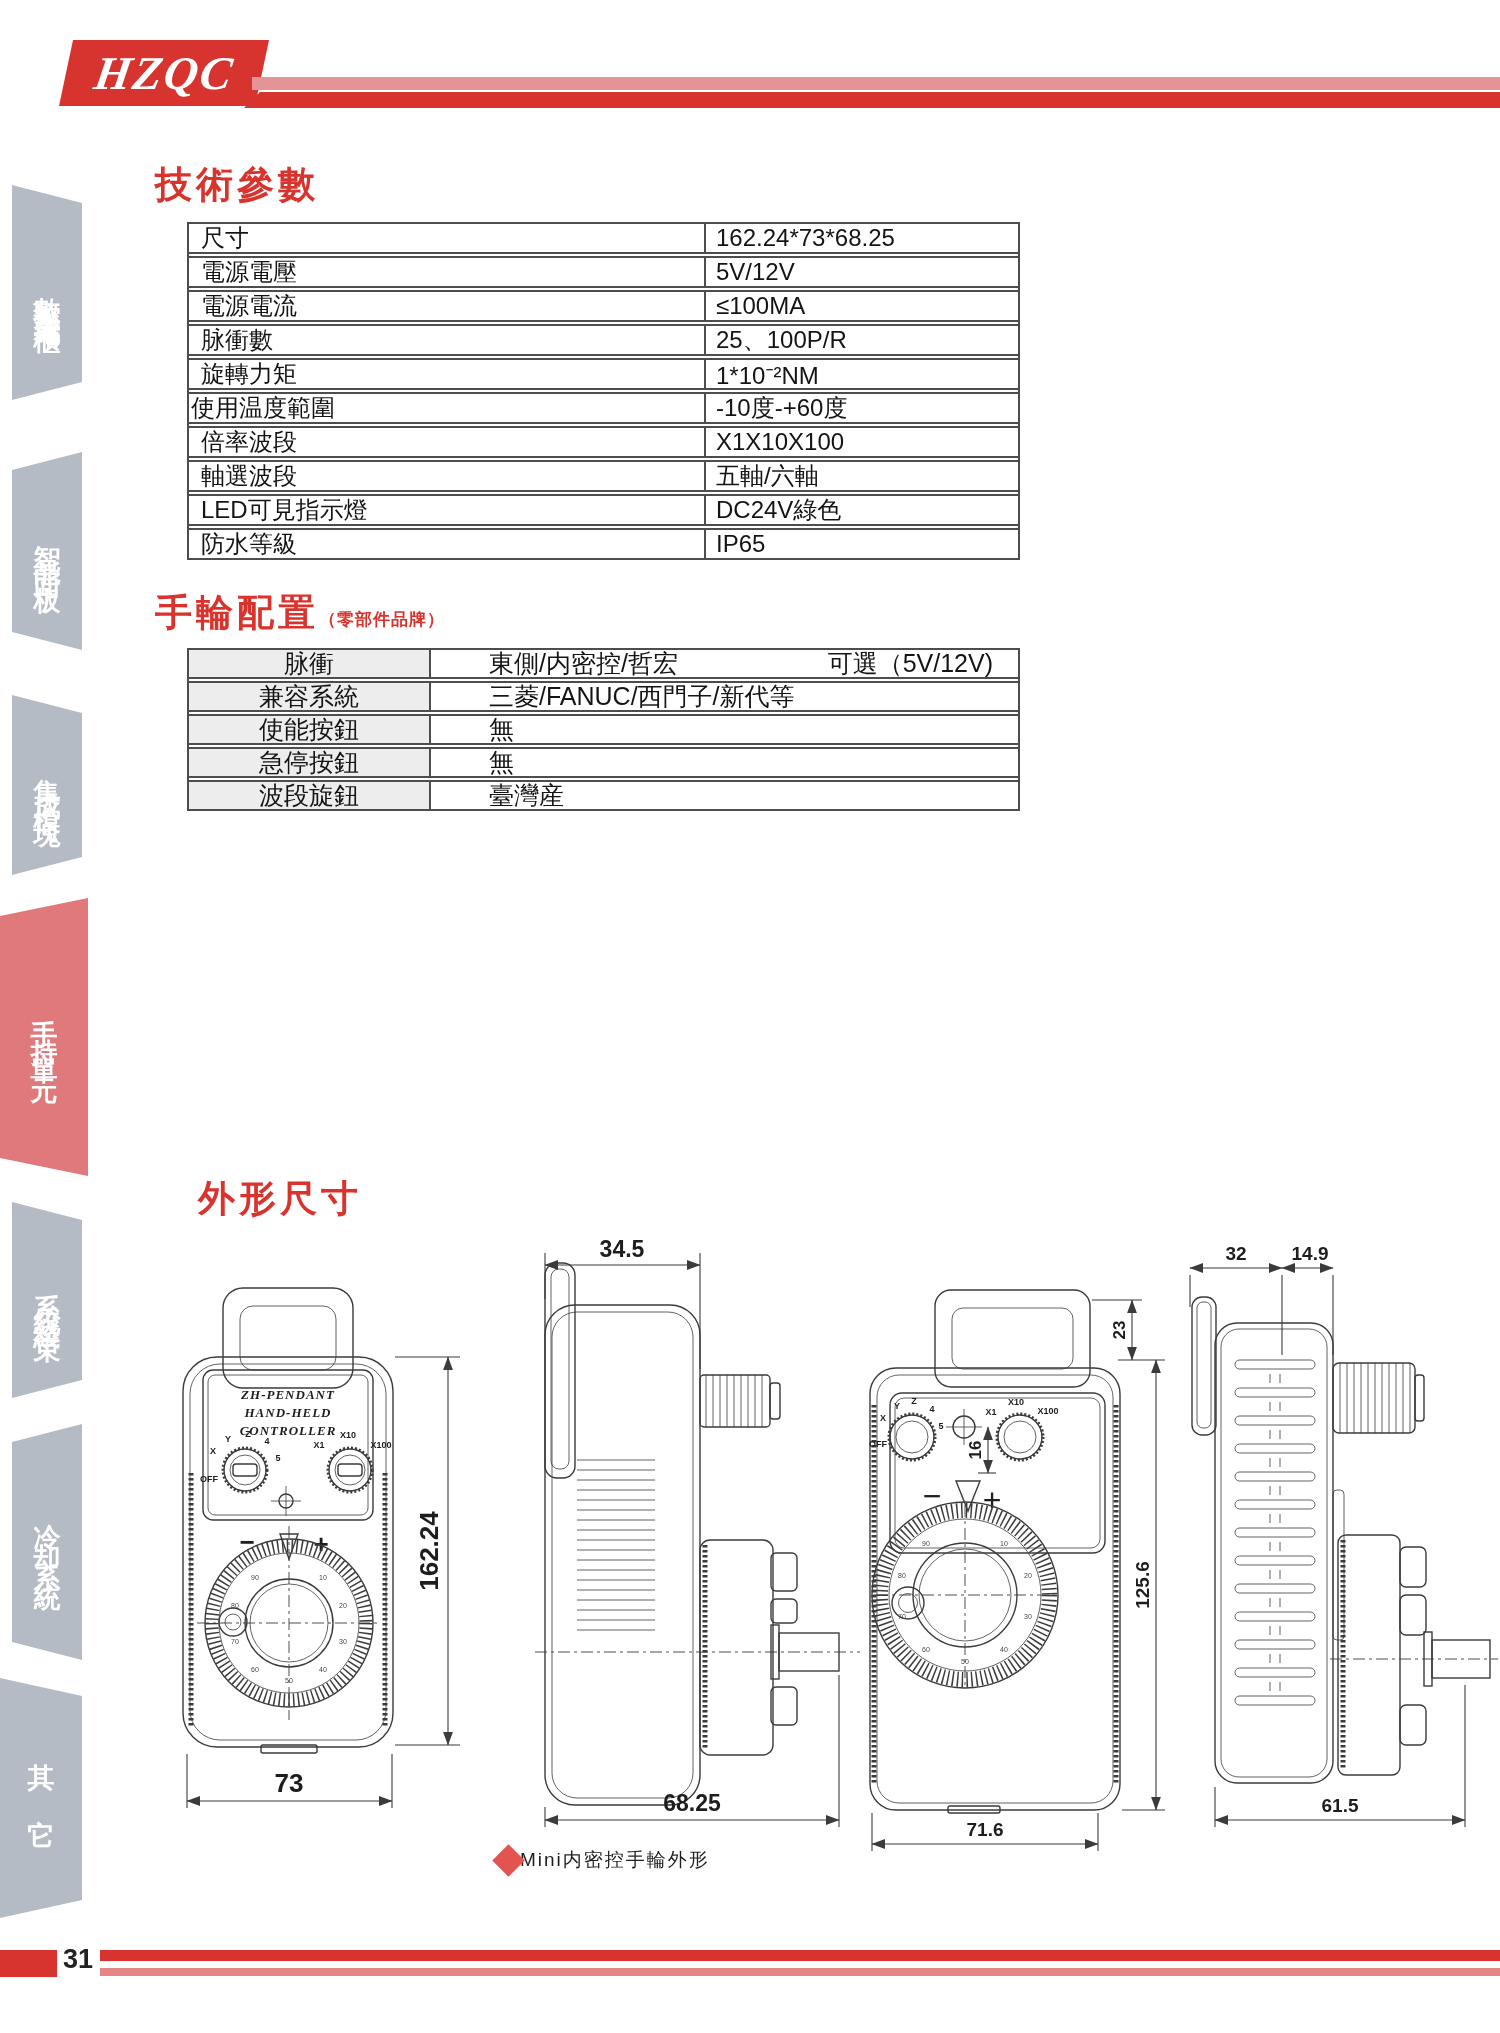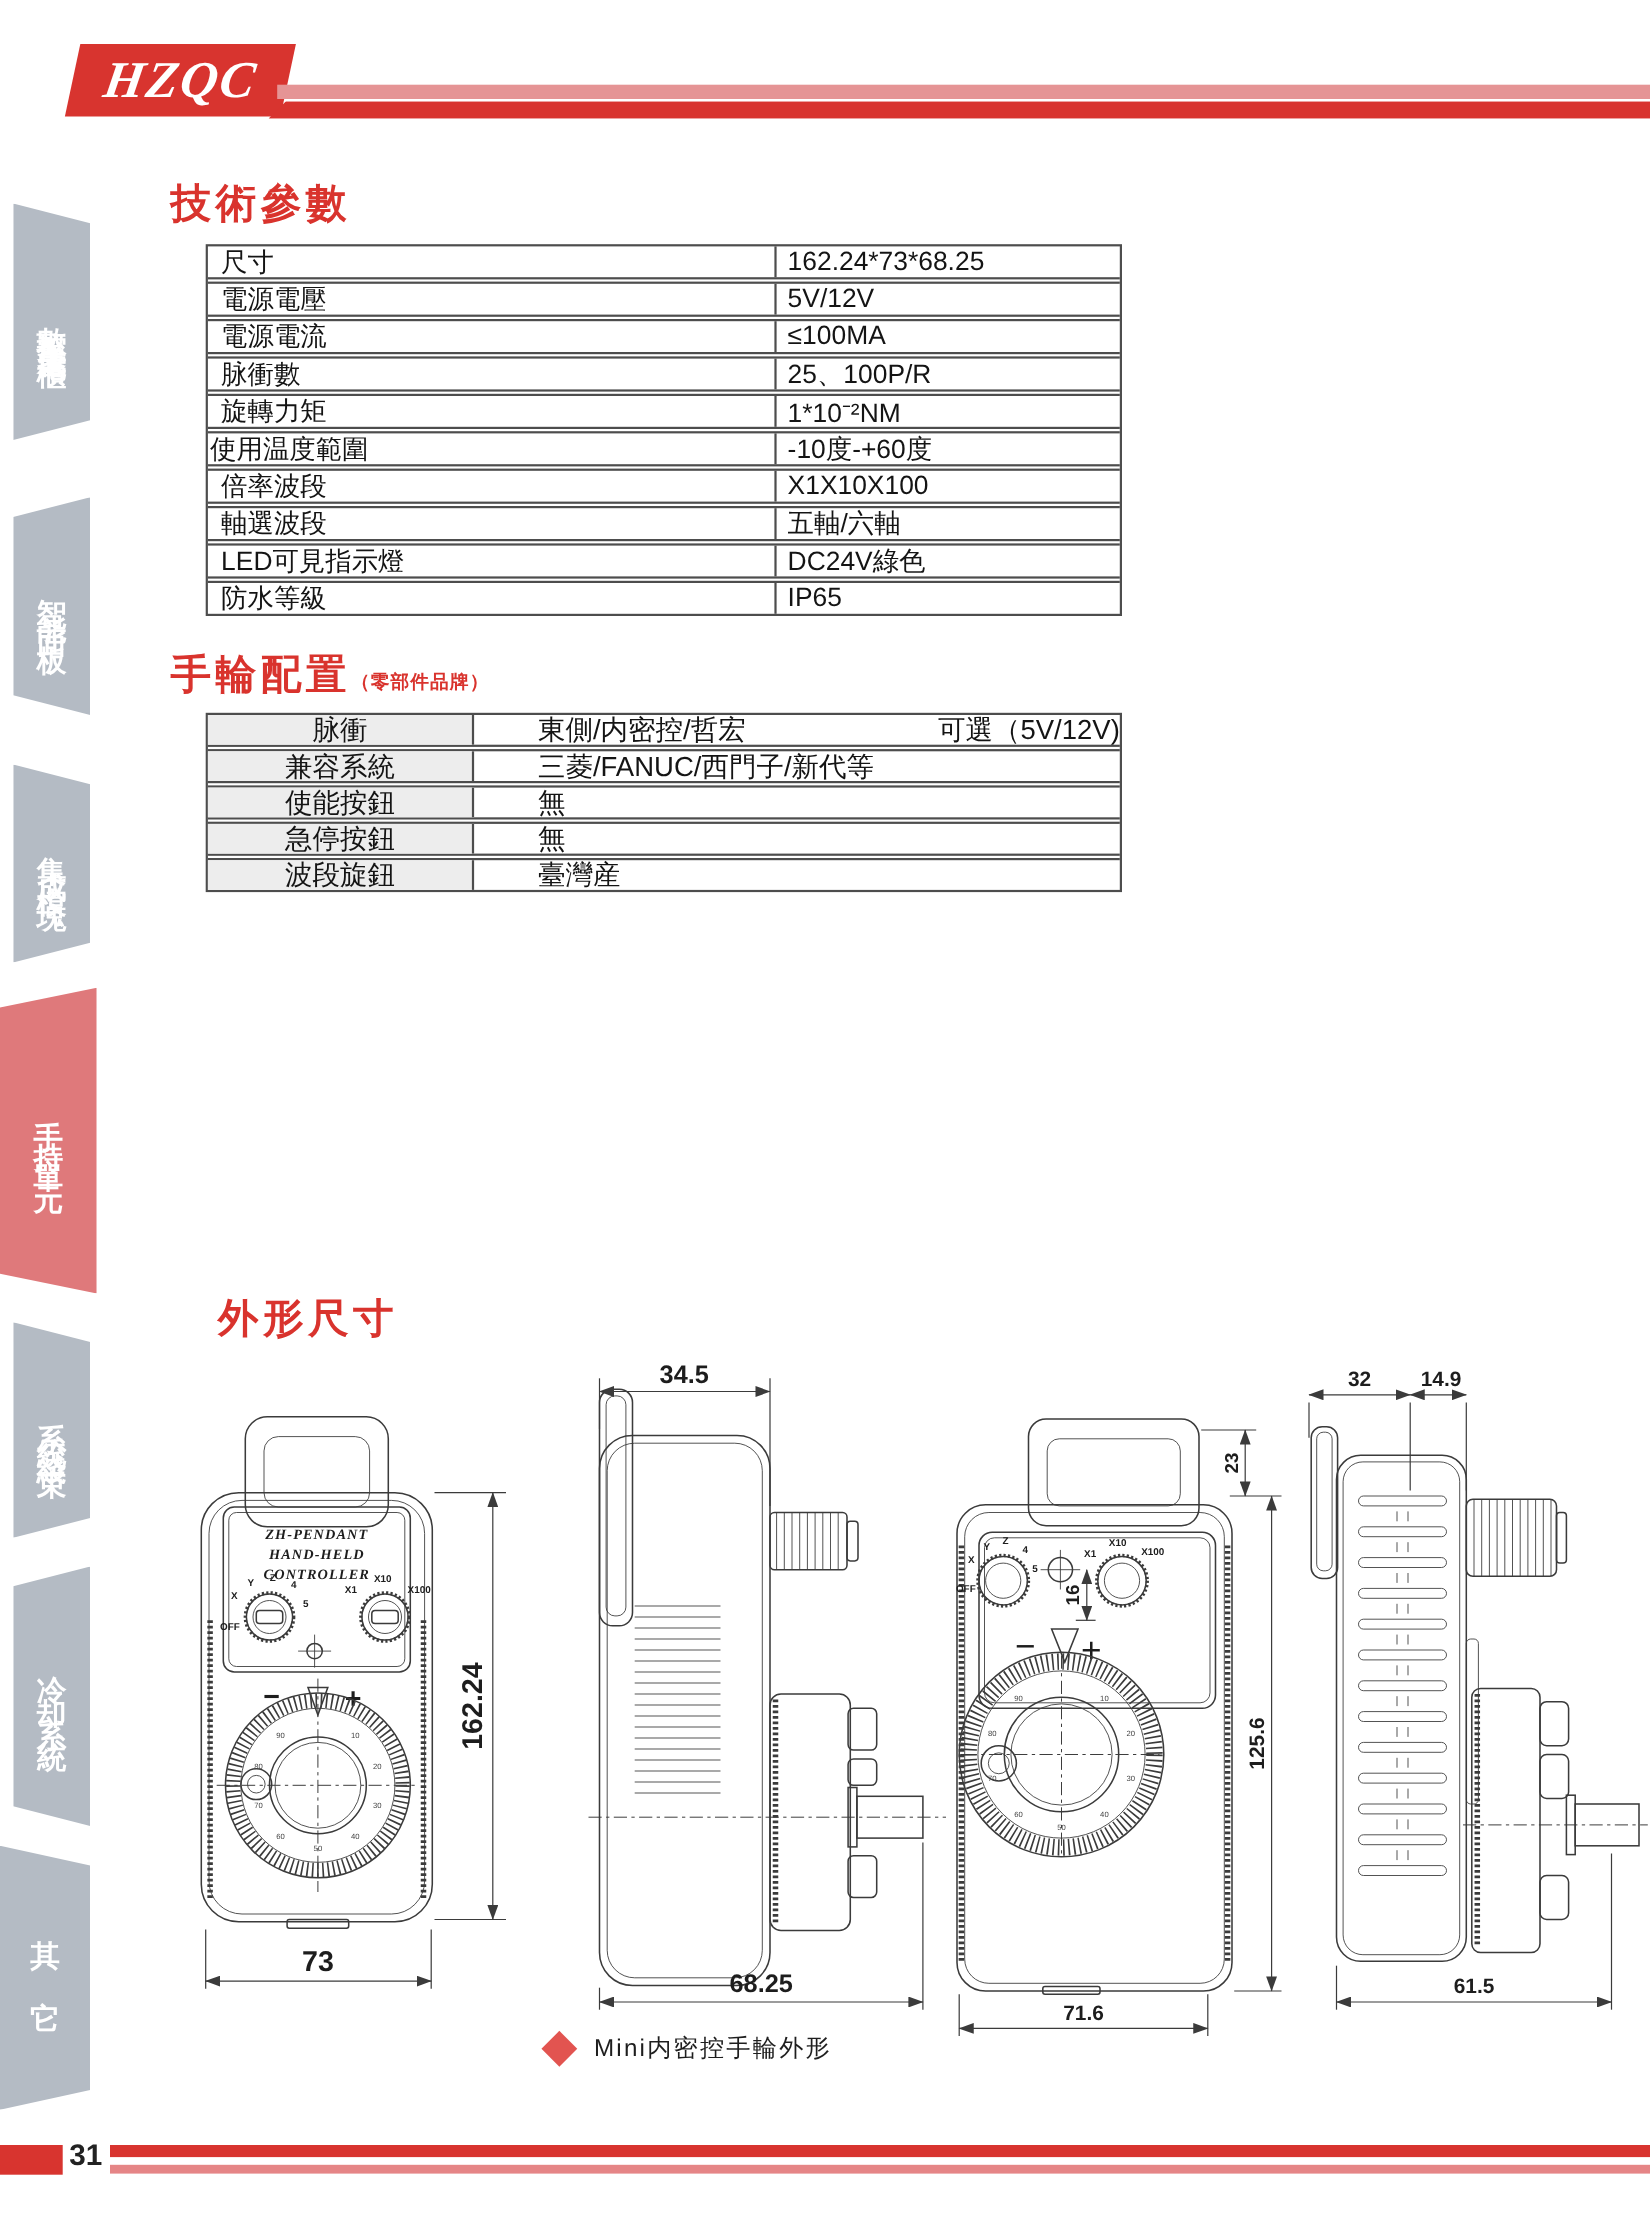--- a/index.html
+++ b/index.html
@@ -48,21 +48,21 @@
   .t2head{display:flex;height:54px;background:#d9d9d9;border-bottom:6px double #4d4d4d;}
   .t2head .hname{width:295px;border-right:2px solid #4d4d4d;display:flex;align-items:center;
        justify-content:center;font-size:35px;letter-spacing:2px;box-sizing:border-box;}
   .t2head .hnote{flex:1;display:flex;align-items:center;justify-content:center;font-size:34px;
        letter-spacing:2px;}
   .t2row{display:flex;height:27px;border-bottom:6px double #4d4d4d;}
   .t2row:last-child{border-bottom:none;}
   .t2name{width:242px;border-right:2px solid #4d4d4d;background:#ededed;display:flex;
        align-items:center;justify-content:center;font-size:25px;box-sizing:border-box;}
   .t2val{flex:1;display:flex;align-items:center;padding-left:58px;font-size:25px;box-sizing:border-box;}
-  .t2extra{margin-left:auto;margin-right:0;}
+  .t2extra{margin-left:auto;margin-right:25px;}
 
   
   svg{position:absolute;overflow:visible;}
   svg *{stroke:#3b3b3b;stroke-width:1.4;fill:none;}
   svg text{fill:#1d1d1d;stroke:none;}
   .thin{stroke-width:0.8;}
   .dash{stroke-dasharray:12 4 3 4;stroke-width:0.9;}
   .grip{stroke-width:5;stroke-dasharray:2.5 2.5;}
   .ticks{stroke-dasharray:1.5 3.3;}
   .knurl{stroke-dasharray:2 2;stroke-width:3;}
@@ -72,22 +72,22 @@
   .dimS{font-weight:bold;font-size:19px;text-anchor:middle;}
   .dimT{font-weight:bold;font-size:17px;text-anchor:middle;}
   .plate{font-family:"Liberation Serif",serif;font-style:italic;font-weight:bold;font-size:13px;
        text-anchor:middle;letter-spacing:1px;}
   .dl{font-weight:bold;font-size:9px;text-anchor:middle;}
   .ws{font-size:7px;text-anchor:middle;fill:#444;}
   .pm{font-weight:bold;font-size:26px;text-anchor:middle;}
   .pm2{font-size:32px;text-anchor:middle;}
 
   
-  .caption{position:absolute;display:flex;align-items:center;gap:20px;color:#1e1e1e;
-       font-size:22px;letter-spacing:2px;}
+  .caption{position:absolute;display:flex;align-items:center;color:#1e1e1e;
+       font-size:19px;letter-spacing:2px;}
   .diamond{width:23px;height:23px;background:#e25450;transform:rotate(45deg);flex:none;}
   .foot-block{position:absolute;left:0;top:1950px;width:57px;height:27px;background:#d8342f;}
   .foot-num{position:absolute;left:63px;top:1944px;font-size:27px;font-weight:bold;color:#222;}
   .foot-line1{position:absolute;left:100px;right:0;top:1950px;height:11px;background:#d8342f;}
   .foot-line2{position:absolute;left:100px;right:0;top:1968px;height:8px;background:#e58586;}
 </style>
 </head>
 <body>
 
 <div class="page">

